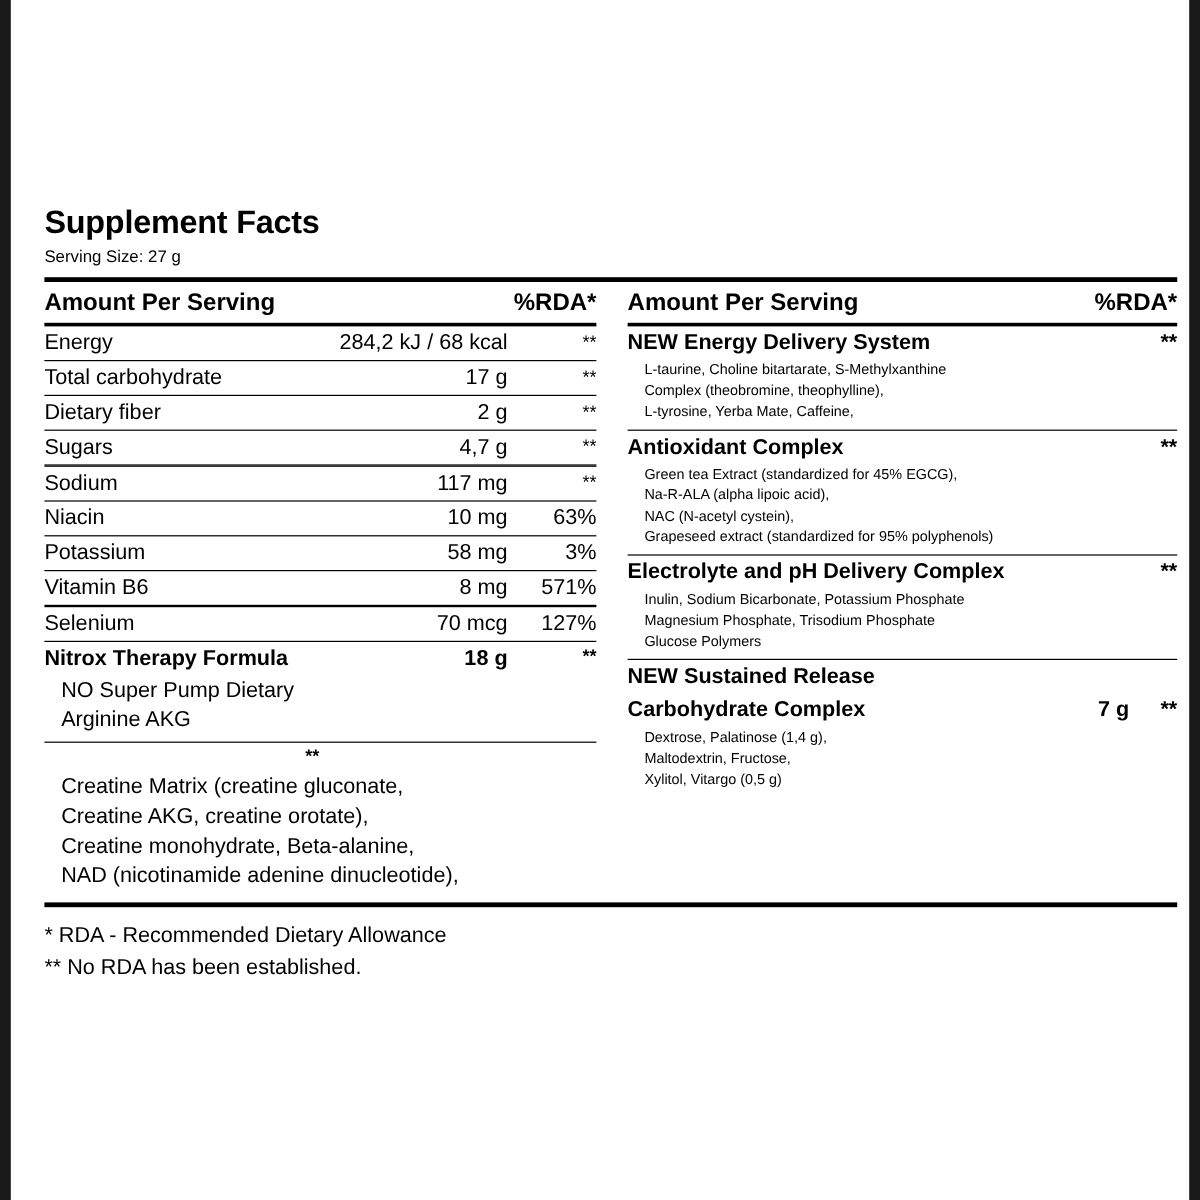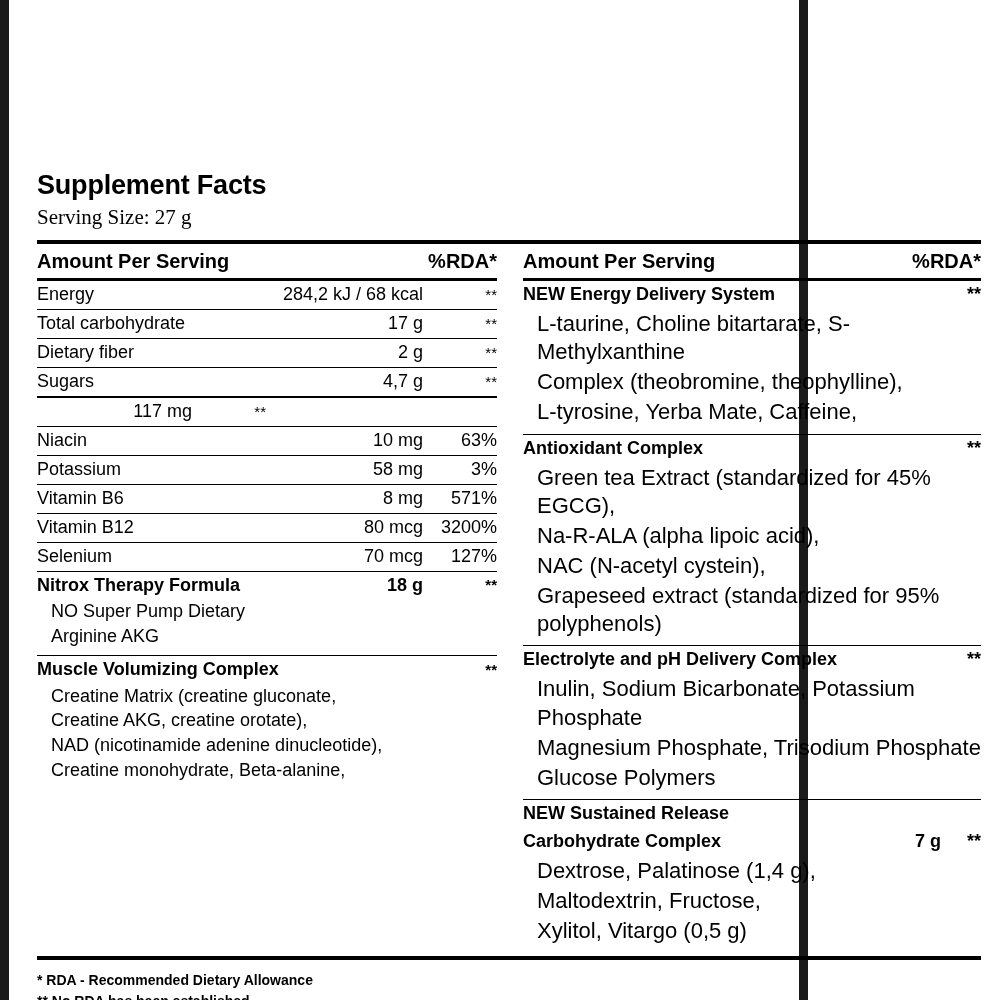--- a/index.html
+++ b/index.html
@@ -12,43 +12,42 @@
     height: 1000px;
     font-family: "Liberation Sans", sans-serif;
     color: #000000;
     position: relative;
     overflow: hidden;
   }
   .panel {
     position: absolute;
     left: 0px;
     top: 0px;
-    width: 808px;
+    width: 1000px;
     height: 1000px;
     box-sizing: border-box;
     border-left: 9px solid #1a1a1a;
     border-right: 9px solid #1a1a1a;
     background: #ffffff;
   }
   .sheet {
     position: absolute;
     left: 20px;
     top: 170px;
     width: 960px;
   }
   .title {
     font-size: 27px;
     font-weight: bold;
     letter-spacing: -0.2px;
     margin: 0 0 4px 8px;
   }
   .serving {
-    font-size: 21px;
+    font-size: 14px;
     margin: 0 0 10px 8px;
-    font-family: Liberation Serif, serif;
   }
   .rule-thick {
     height: 4px;
     background: #000;
     margin: 0 8px;
   }
   .columns {
     display: flex;
     margin: 0 8px;
   }
@@ -100,29 +99,29 @@
     align-items: flex-end;
     font-size: 18px;
     line-height: 1.22;
     padding: 3px 0 3px 0;
   }
   .rrow .name { flex: 1; }
   .rrow .amt { width: 70px; text-align: right; white-space: nowrap; }
   .rrow .rda { width: 40px; text-align: right; white-space: nowrap; }
   .rrow.bold .name, .rrow.bold .amt, .rrow.bold .rda { font-weight: bold; }
   .rsub {
-    font-size: 22px;
+    font-size: 12px;
     line-height: 1.28;
     padding: 1px 0 1px 14px;
   }
 
   .footnotes {
     margin: 10px 8px 0 8px;
-    font-size: 14px;
-    font-weight: bold;
+    font-size: 18px;
+    font-weight: normal;
     line-height: 1.5;
   }
   .spacer-sm { height: 6px; }
 </style>
 </head>
 <body>
 
 <div class="panel">
   <div class="sheet">
 
@@ -164,20 +163,21 @@
         <div class="row">
           <span class="name">Sugars</span>
           <span class="amt">4,7 g</span>
           <span class="rda star">**</span>
         </div>
         <div class="hr1"></div>
 
         <div class="hr1"></div>
 
         <div class="row">
+          <span class="name">Sodium</span>
           <span class="amt">117 mg</span>
           <span class="rda star">**</span>
         </div>
         <div class="hr1"></div>
 
         <div class="row">
           <span class="name">Niacin</span>
           <span class="amt">10 mg</span>
           <span class="rda">63%</span>
         </div>
@@ -190,53 +190,47 @@
         </div>
         <div class="hr1"></div>
 
         <div class="row">
           <span class="name">Vitamin B6</span>
           <span class="amt">8 mg</span>
           <span class="rda">571%</span>
         </div>
         <div class="hr1"></div>
 
-        <div class="row">
-          <span class="name">Vitamin B12</span>
-          <span class="amt">80 mcg</span>
-          <span class="rda">3200%</span>
-        </div>
         <div class="hr1"></div>
 
         <div class="row">
           <span class="name">Selenium</span>
           <span class="amt">70 mcg</span>
           <span class="rda">127%</span>
         </div>
         <div class="hr1"></div>
 
         <div class="row bold">
           <span class="name">Nitrox Therapy Formula</span>
           <span class="amt">18 g</span>
           <span class="rda star">**</span>
         </div>
         <div class="sub">NO Super Pump Dietary</div>
         <div class="sub">Arginine AKG</div>
         <div class="spacer-sm"></div>
         <div class="hr1"></div>
 
         <div class="row bold">
-          <span class="name">Muscle Volumizing Complex</span>
           <span class="amt"></span>
           <span class="rda star">**</span>
         </div>
         <div class="sub">Creatine Matrix (creatine gluconate,</div>
         <div class="sub">Creatine AKG, creatine orotate),</div>
+        <div class="sub">Creatine monohydrate, Beta-alanine,</div>
         <div class="sub">NAD (nicotinamide adenine dinucleotide),</div>
-        <div class="sub">Creatine monohydrate, Beta-alanine,</div>
       </div>
 
       <div class="col right">
         <div class="colhead">
           <span class="h-left">Amount Per Serving</span>
           <span class="h-right">%RDA*</span>
         </div>
         <div class="hr2"></div>
 
         <div class="rrow bold">

